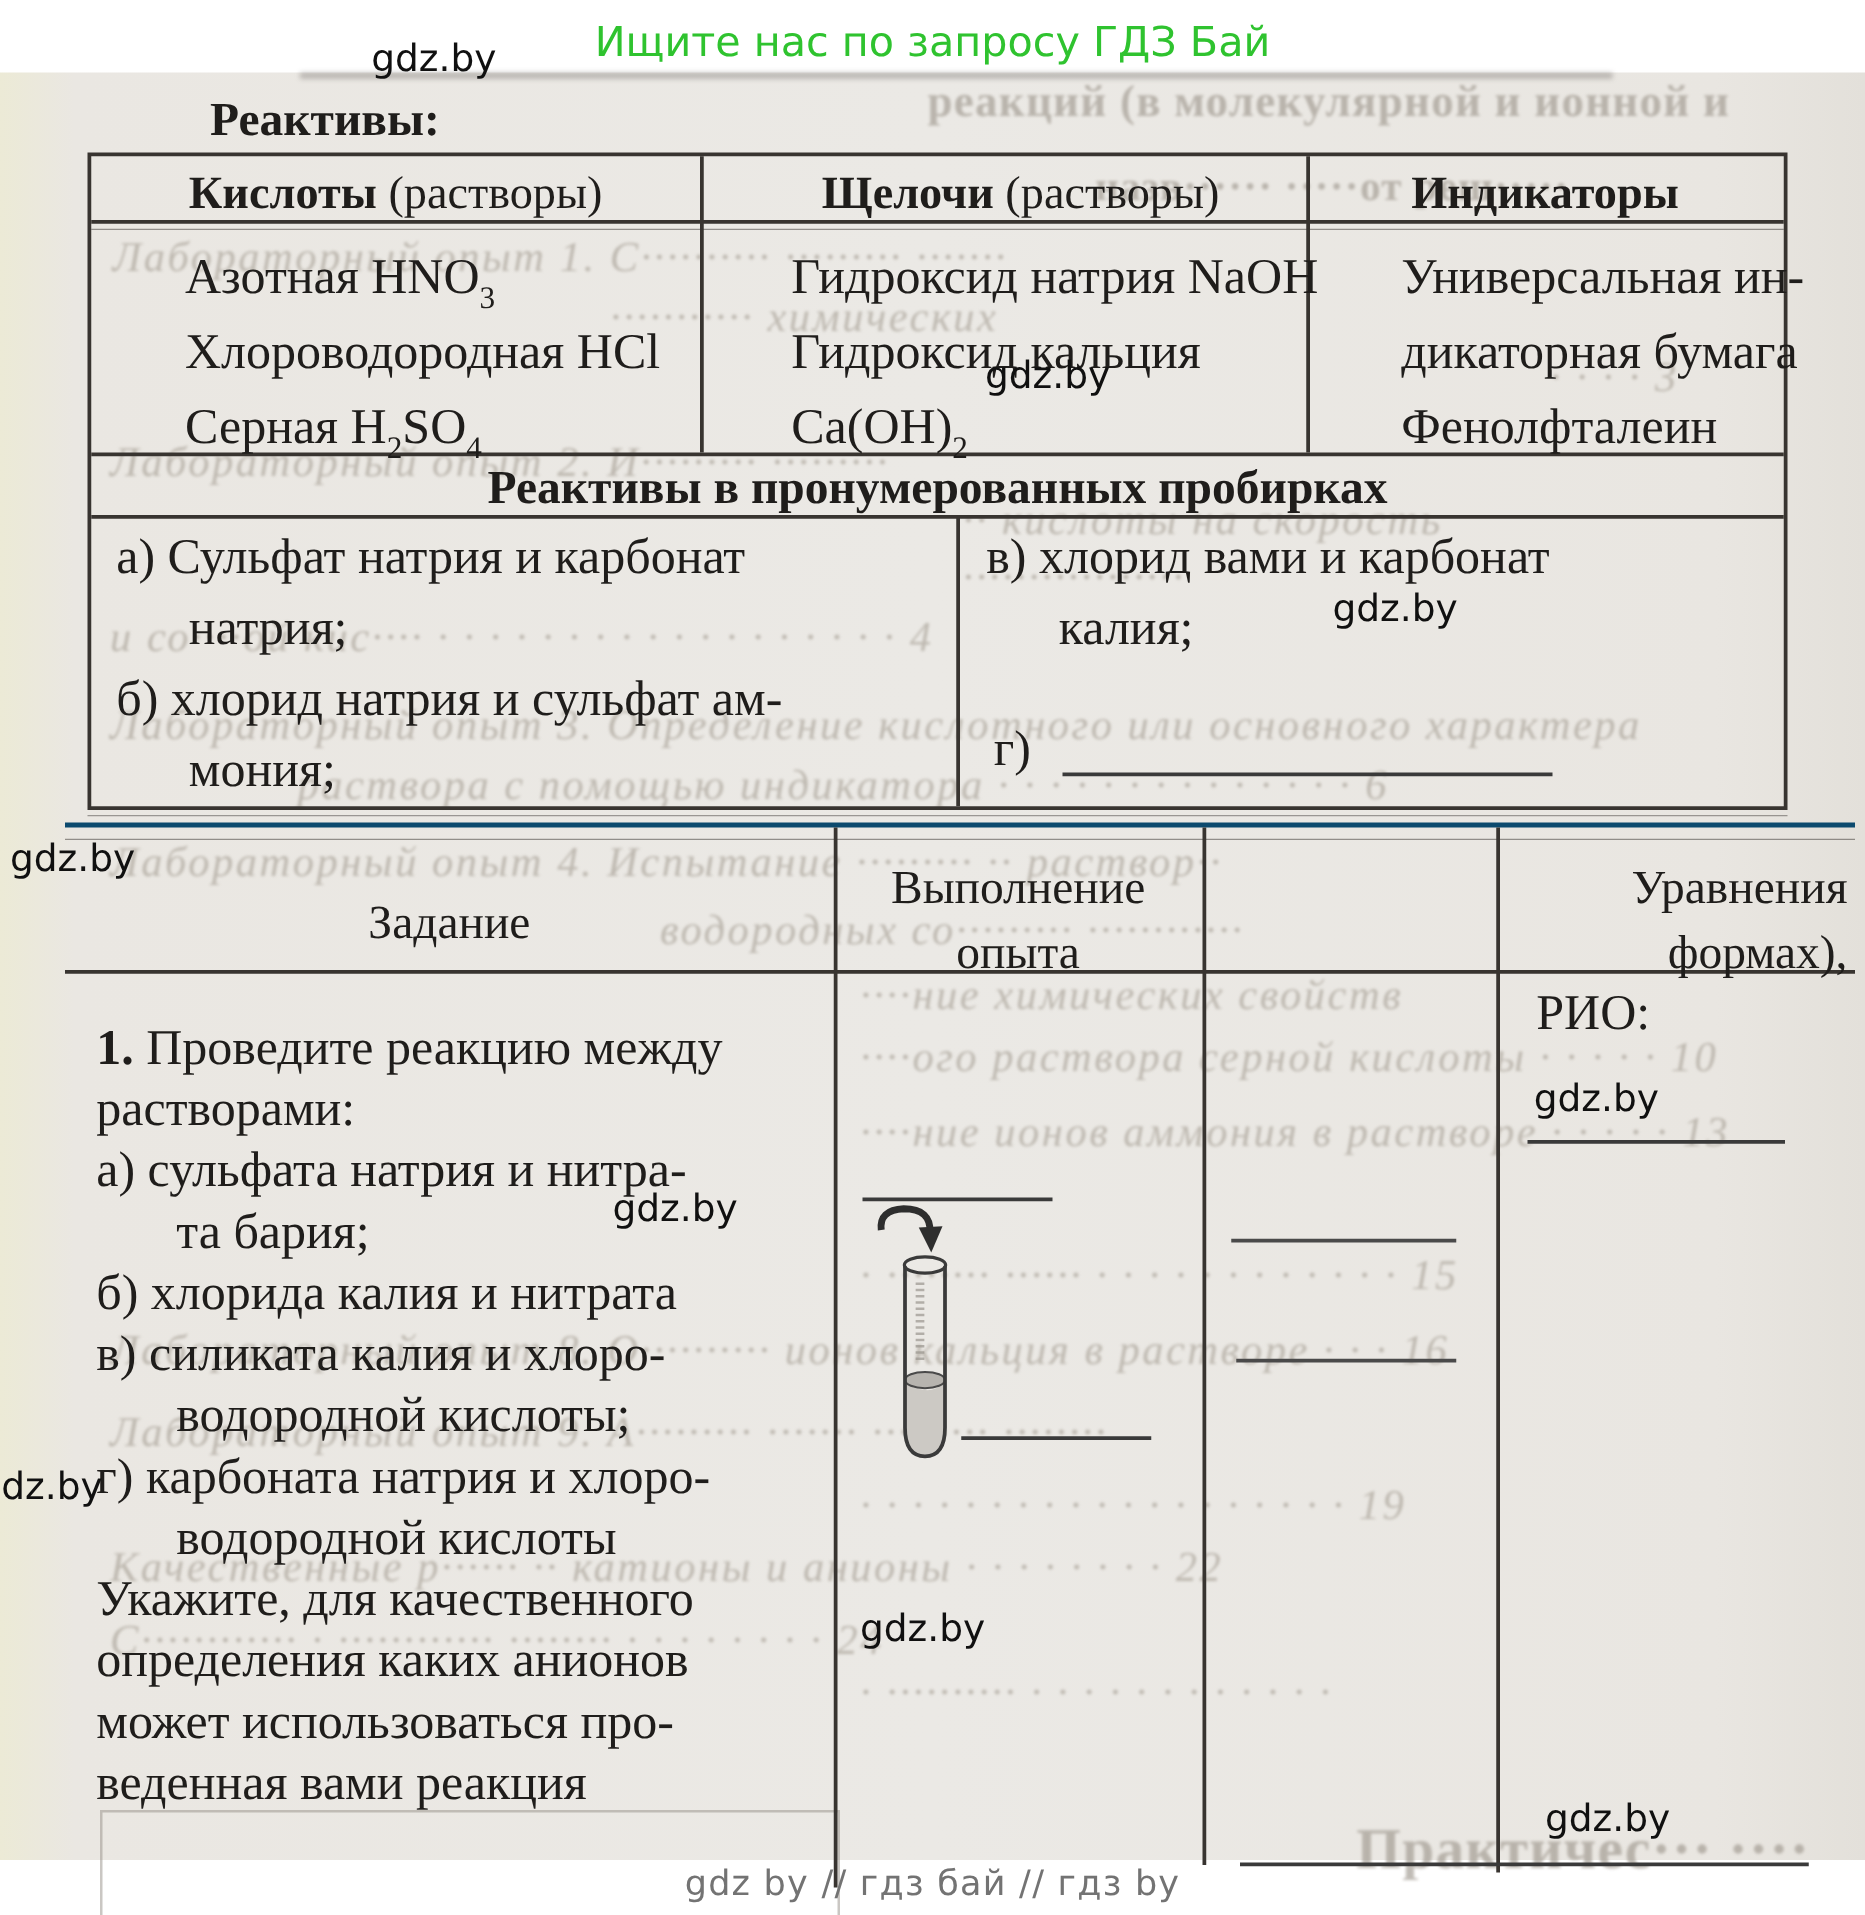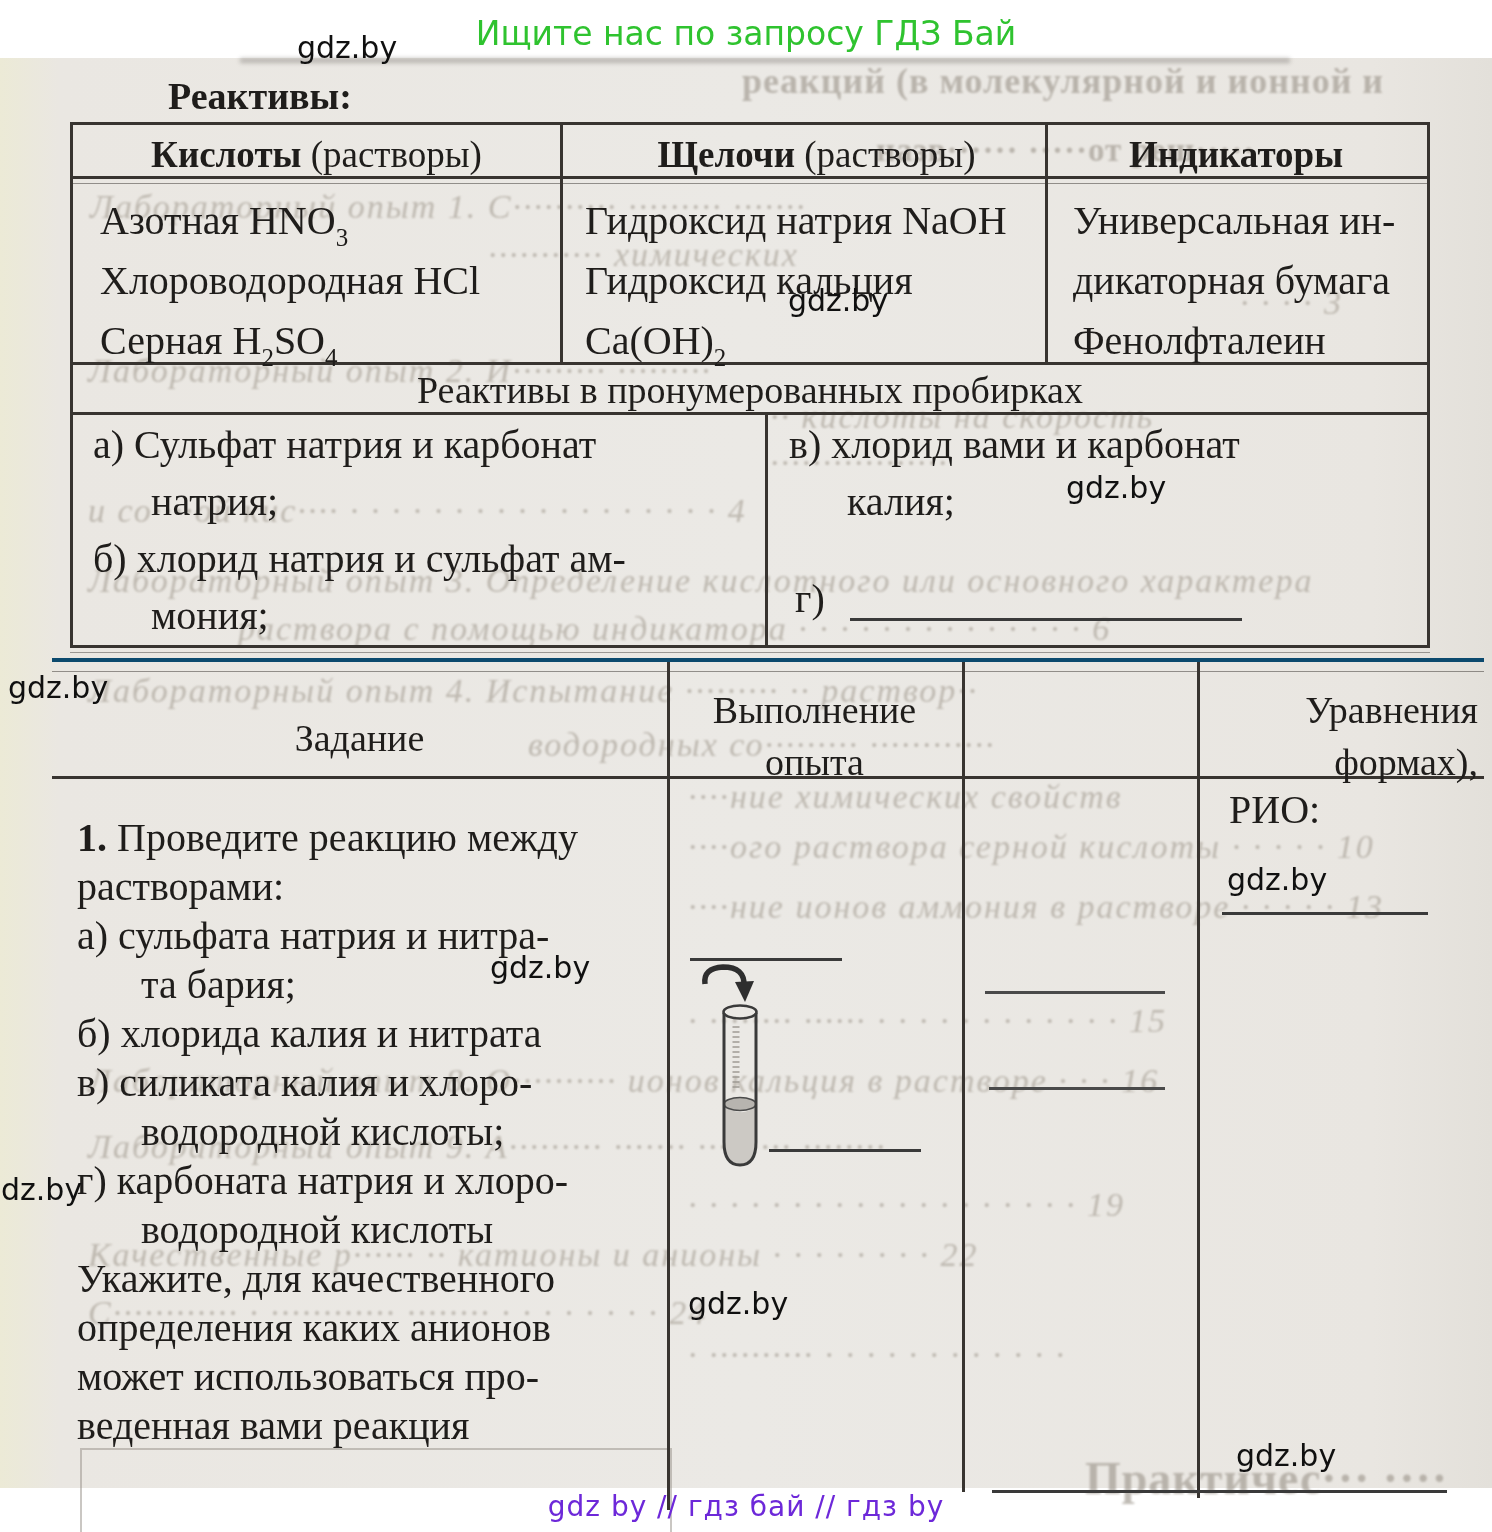--- a/index.html
+++ b/index.html
@@ -7,21 +7,21 @@
         font-family:"Liberation Serif","DejaVu Serif",serif;color:#1f1d1b;}
   
   .paper{position:absolute;left:0;top:58px;width:1492px;height:1430px;z-index:0;
          background:linear-gradient(90deg,#e2dfda 0%,#ecead6 0%,#eae7e2 4%,#ebe9e5 50%,#e9e6e1 92%,#e3e0da 100%);}
   .scan-edge{position:absolute;left:240px;top:58px;width:1050px;height:5px;background:rgba(70,64,58,.30);
              filter:blur(2px);z-index:1;}
   
   .banner{position:absolute;left:0;top:14px;width:100%;text-align:center;font-family:"DejaVu Sans","Liberation Sans",sans-serif;
           font-size:33px;color:#2fc32f;z-index:6;}
   .footer{position:absolute;left:0;top:1490px;width:100%;text-align:center;font-family:"DejaVu Sans","Liberation Sans",sans-serif;
-          font-size:28px;color:#6d28d9;z-index:6;letter-spacing:1px;}
+          font-size:28px;color:#737373;z-index:6;letter-spacing:1px;}
   
   .wm{position:absolute;z-index:5;font-family:"DejaVu Sans","Liberation Sans",sans-serif;font-size:30px;color:#101010;white-space:nowrap;}
   .wm1{left:297px;top:30px;}  .wm2{left:788px;top:283px;} .wm3{left:1066px;top:470px;}
   .wm4{left:8px;top:670px;}   .wm5{left:1227px;top:862px;}.wm6{left:490px;top:950px;}
   .wm7{left:-18px;top:1172px;}.wm8{left:688px;top:1286px;}.wm9{left:1236px;top:1438px;}
   
   .ghost-layer{position:absolute;left:0;top:0;width:1492px;height:1532px;z-index:1;pointer-events:none;}
   .gline{position:absolute;font-family:"Liberation Serif",serif;font-style:italic;font-size:34px;color:#a39c91;
          opacity:.62;filter:blur(1.1px);white-space:nowrap;letter-spacing:2px;}
   .gline.gb{font-style:normal;font-weight:bold;color:#9b948a;letter-spacing:1px;}
@@ -35,24 +35,24 @@
   .t1 .v1{left:487px;top:0;width:2.5px;height:237px;}
   .t1 .v2{left:972px;top:0;width:2.5px;height:237px;}
   .t1 .v3{left:692px;top:289px;width:2.5px;height:231px;}
   .t1 .hl-head{left:0;top:51px;width:1354px;height:2.5px;}
   .t1 .hl-head2{left:0;top:58px;width:1354px;height:1px;opacity:.5;}
   .t1 .hl-num-top{left:0;top:237px;width:1354px;height:2.5px;}
   .t1 .hl-num-bot{left:0;top:287px;width:1354px;height:2.5px;}
   .t1-echo{position:absolute;left:70px;top:652px;width:1360px;height:1px;background:#383430;opacity:.45;z-index:2;}
   .t1 .hcell{position:absolute;top:8px;height:40px;font-size:37px;text-align:center;z-index:3;white-space:nowrap;}
   .t1 .hc1{left:0;width:487px;} .t1 .hc2{left:487px;width:485px;padding-left:14px;} .t1 .hc3{left:972px;width:382px;}
-  .t1 .rcell{position:absolute;top:72px;z-index:3;font-size:40px;}
+  .t1 .rcell{position:absolute;top:72px;z-index:3;font-size:40px;margin-left:48px;}
   .t1 .rc1{left:27px;} .t1 .rc2{left:512px;} .t1 .rc3{left:1000px;}
   .t1 .rcell .tline{height:60px;white-space:nowrap;}
-  .t1 .numtitle{position:absolute;left:0;top:243px;width:1354px;text-align:center;font-size:38px;font-weight:normal;z-index:3;}
+  .t1 .numtitle{position:absolute;left:0;top:243px;width:1354px;text-align:center;font-size:38px;font-weight:bold;z-index:3;}
   .t1 .items{position:absolute;top:296px;z-index:3;font-size:40px;}
   .t1 .it-l{left:20px;} .t1 .it-r{left:716px;}
   .t1 .items .tline{height:57px;white-space:nowrap;}
   .t1 .items .tline.ind{padding-left:58px;}
   .t1 .g-item{position:absolute;left:722px;top:450px;font-size:40px;z-index:3;}
   .t1 .g-line{left:777px;top:493px;width:392px;}
   
   .t2{position:absolute;left:52px;top:658px;width:1432px;height:850px;z-index:2;box-sizing:border-box;border-top:4px solid #0c4a6e;}
   .t2 .echo{left:0;top:9px;width:1432px;height:1px;opacity:.5;}
   .t2 .v1{left:615px;top:0;width:2.5px;height:848px;}

